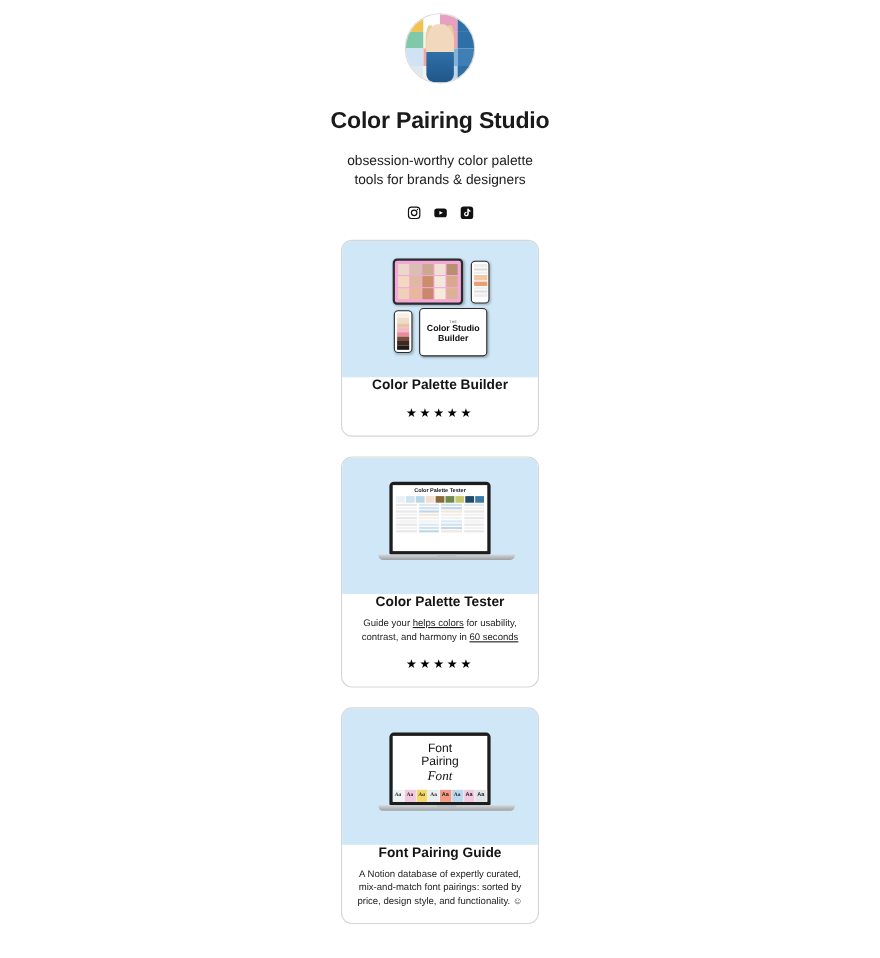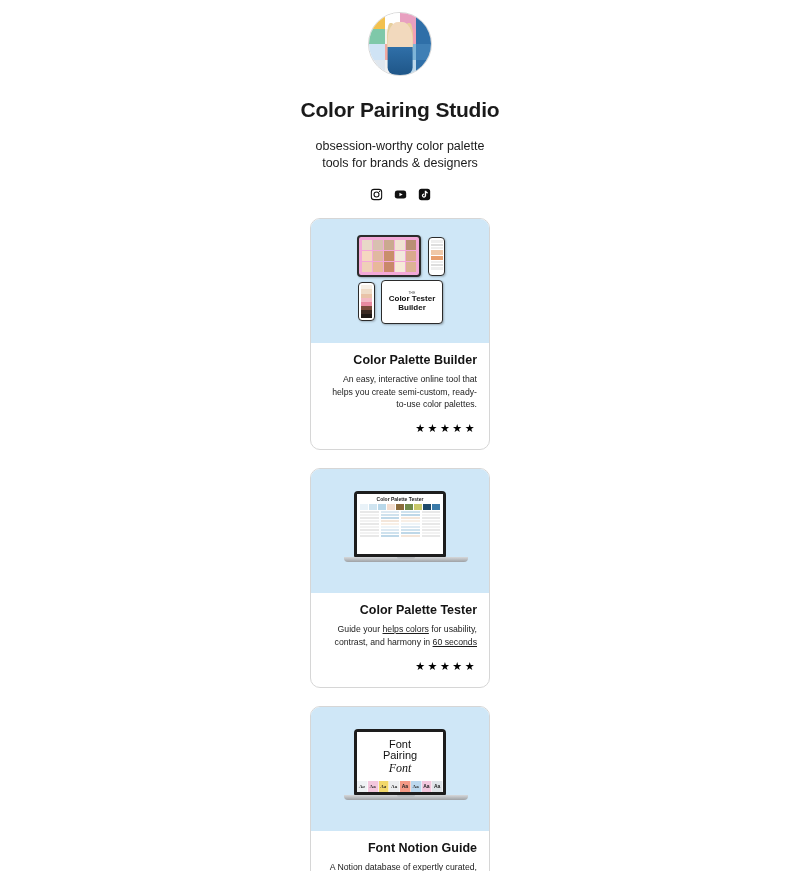--- a/index.html
+++ b/index.html
@@ -85,21 +85,21 @@
     background: #ffffff;
     border: 1px solid #d6d6d6;
     border-radius: 10px;
     overflow: hidden;
   }
   .card-media {
     background: #cfe7f7;
     height: 124px;
     position: relative;
   }
-  .card-body { padding: 10px 12px 14px; text-align: right; }
+  .card-body { padding: 0 12px 14px; text-align: center; }
   .card-title { font-size: 12.5px; font-weight: bold; color: #141414; }
   .card-desc {
     margin-top: 6px;
     font-size: 8.7px;
     line-height: 1.42;
     color: #1c1c1c;
   }
   .card-desc u { text-decoration: underline; }
   .stars {
     margin-top: 12px;
@@ -274,27 +274,26 @@
               <div style="background: rgb(233, 195, 168); flex: 1 1 0%;"></div>
               <div style="background: rgb(243, 185, 196); flex: 1 1 0%;"></div>
               <div style="background: rgb(233, 138, 160); flex: 1 1 0%;"></div>
               <div style="background: rgb(122, 74, 58); flex: 1 1 0%;"></div>
               <div style="background: rgb(58, 42, 36); flex: 1 1 0%;"></div>
               <div style="background: rgb(31, 26, 24); flex: 1 1 0%;"></div>
             </div>
         </div>
         <div class="mk tablet-white">
           <div class="tw-the">THE</div>
-          <div class="tw-title">Color Tester</div>
+          <div class="tw-title">Color Studio</div>
           <div class="tw-title">Builder</div>
         </div>
       </div>
       <div class="card-body">
         <div class="card-title">Color Palette Builder</div>
-        <div class="card-desc">An easy, interactive online tool that helps you create semi-custom, ready-to-use color palettes.</div>
         <div class="stars">★★★★★</div>
       </div>
     </div>
 
     <div class="card">
       <div class="card-media">
         <div class="mk laptop">
           <div class="laptop-screen">
             <div class="laptop-inner">
               <div class="sheet-title">Color Palette Tester</div>
@@ -392,20 +391,20 @@
                   </div>
               </div>
             </div>
           </div>
           <div class="laptop-base">
             <div class="laptop-notch"></div>
           </div>
         </div>
       </div>
       <div class="card-body">
-        <div class="card-title">Font Notion Guide</div>
+        <div class="card-title">Font Pairing Guide</div>
         <div class="card-desc">A Notion database of expertly curated, mix-and-match font pairings: sorted by price, design style, and functionality. ☺</div>
 
       </div>
     </div>
 
   </div>
 </div>
 
 </body></html>

